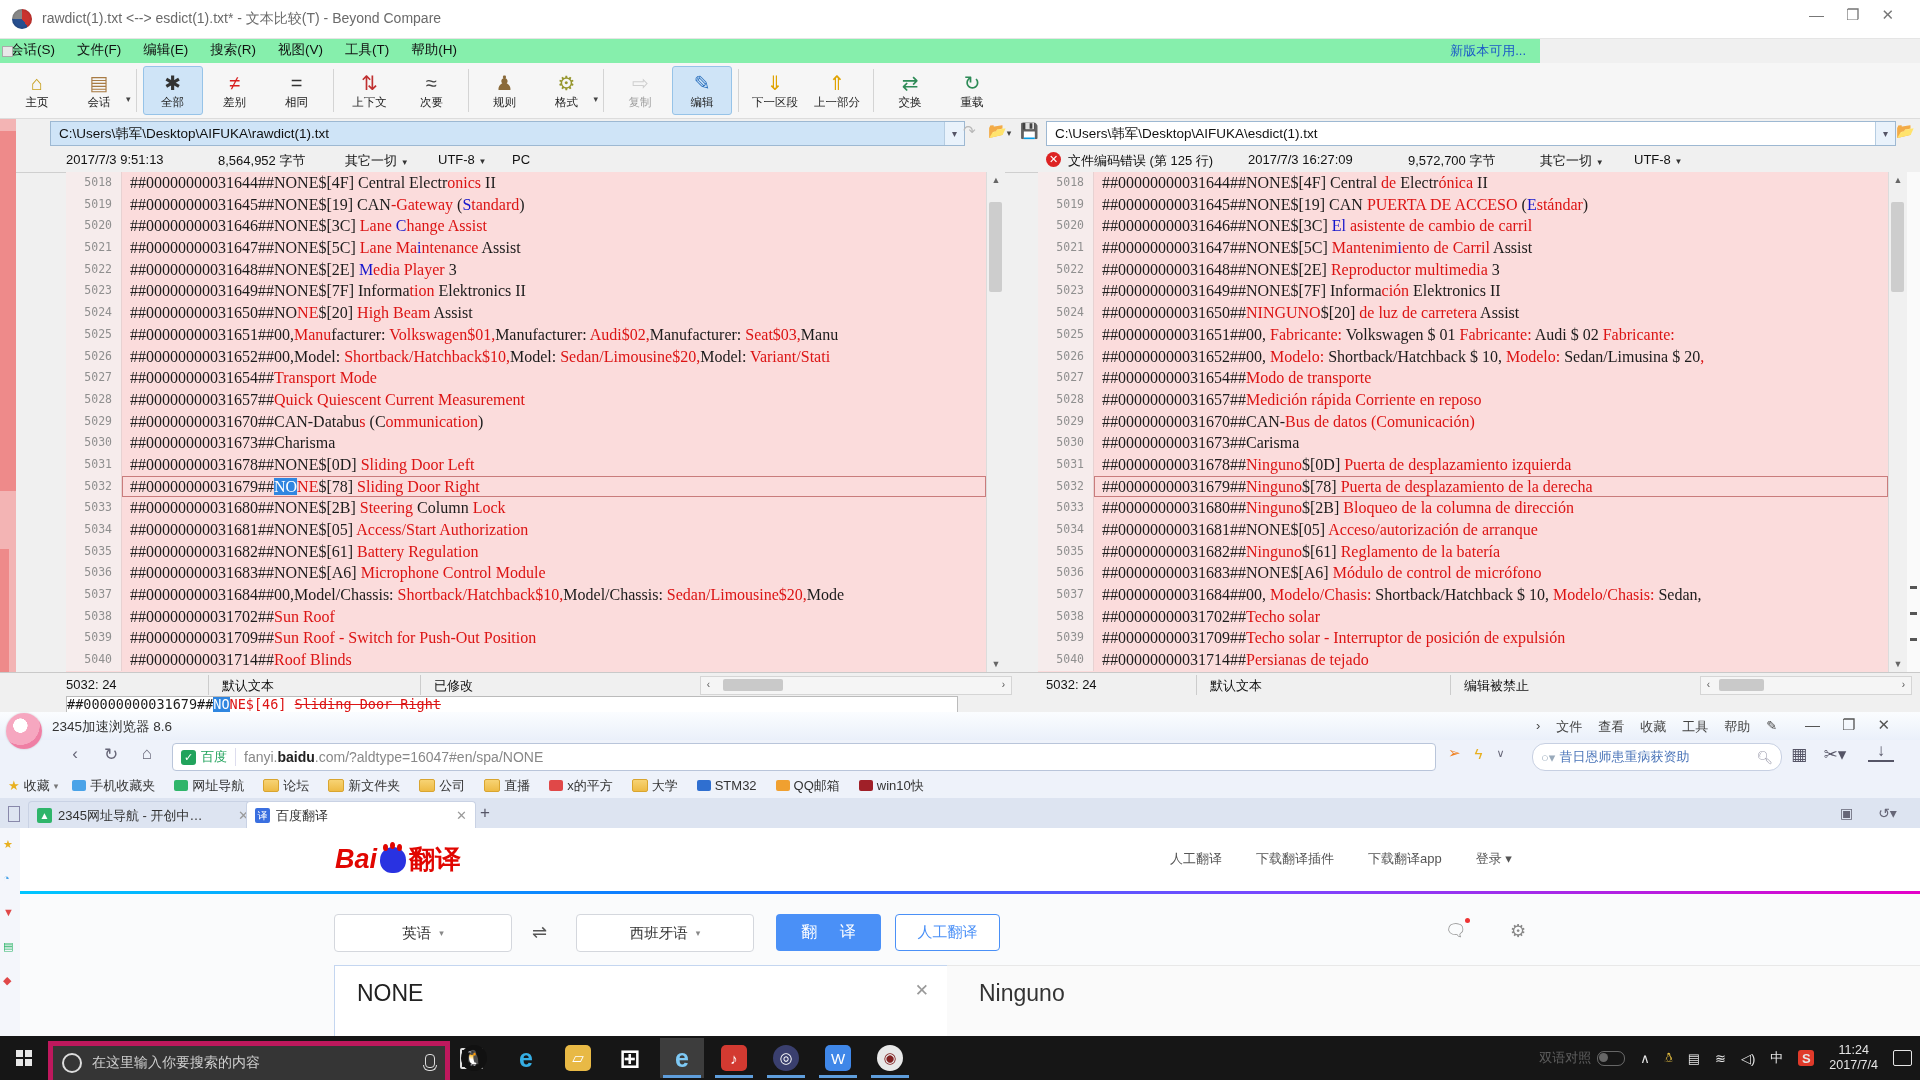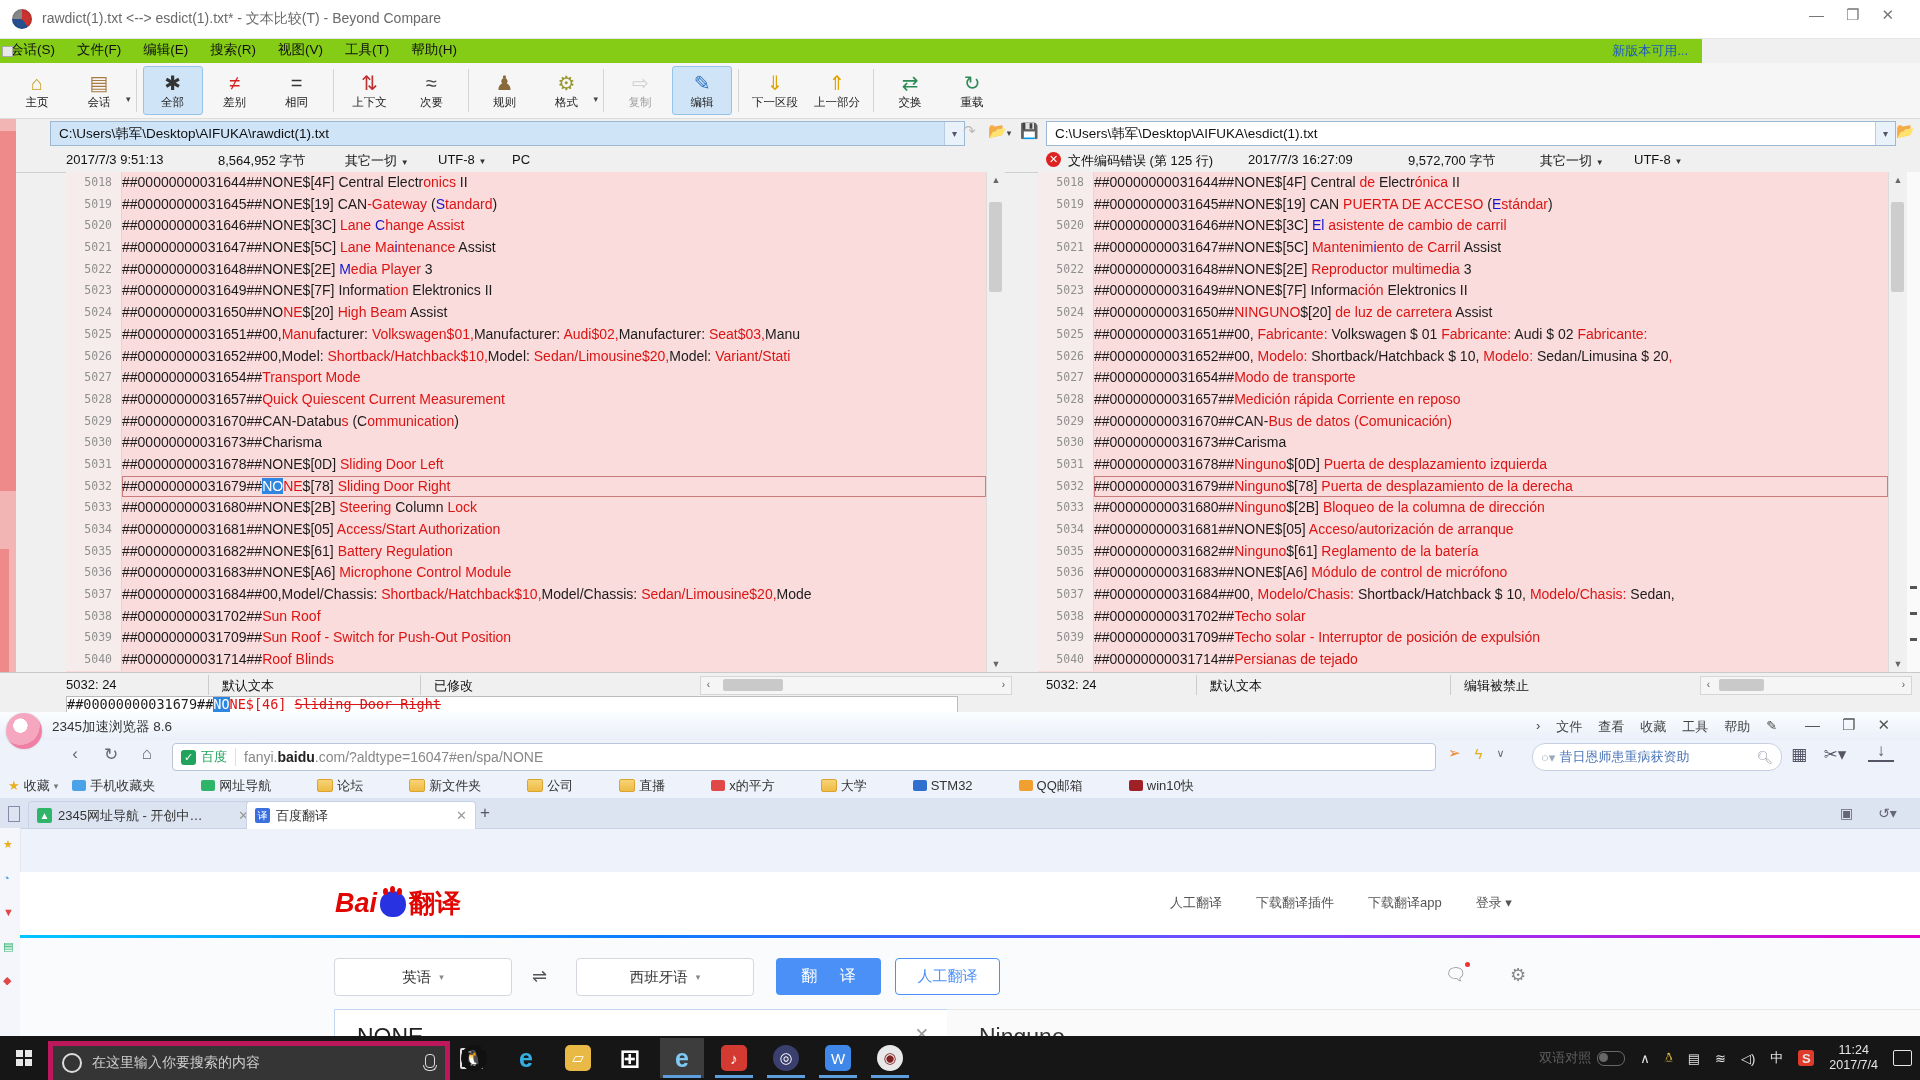--- a/index.html
+++ b/index.html
@@ -7,21 +7,21 @@
         font-family:"Liberation Sans","DejaVu Sans",sans-serif;background:#f0f0f0;}
   .mono{font-family:"DejaVu Sans Mono",monospace;}
 
   
   #bc{position:absolute;left:0;top:0;width:1920px;height:712px;background:#f0f0f0;}
   #bc-titlebar{position:absolute;left:0;top:0;width:1920px;height:38px;background:#ffffff;border-bottom:1px solid #e5e5e5;}
   #bc-appicon{position:absolute;left:12px;top:9px;width:20px;height:20px;border-radius:50%;
       background:conic-gradient(#c9332f 0 40%,#274f8f 40% 75%,#888 75% 100%);box-shadow:inset 0 0 3px #0004;}
   #bc-title{position:absolute;left:42px;top:10px;font-size:14px;color:#6a6a6a;}
   .winbtns{position:absolute;top:6px;display:flex;gap:22px;color:#777;font-size:15px;}
-  #bc-menubar{position:absolute;left:0;top:39px;width:1702px;height:24px;background:#84cc16;}
+  #bc-menubar{position:absolute;left:0;top:39px;width:1540px;height:24px;background:#86efac;}
   #bc-menus{position:absolute;left:10px;top:2px;display:flex;gap:22px;font-size:13.5px;color:#111;}
   #bc-update{position:absolute;right:14px;top:3px;font-size:13px;color:#1b58c8;}
   #bc-toolbar{position:absolute;left:0;top:63px;width:1920px;height:55px;background:#f6f6f6;border-bottom:1px solid #dcdcdc;
       display:flex;align-items:stretch;padding-left:6px;}
   .tbtn{display:flex;flex-direction:column;align-items:center;justify-content:center;min-width:46px;padding:2px 6px;
       border:1px solid transparent;border-radius:3px;margin:3px 1px;}
   .tbtn .tico{font-size:20px;line-height:22px;height:24px;}
   .tbtn .tlabel{font-size:11.5px;color:#222;line-height:13px;white-space:nowrap;}
   .tbtn.active{background:#cfe4f7;border-color:#96c3e8;}
   .tbtn.disabled{opacity:.42;}
@@ -47,22 +47,22 @@
   #bc-map{position:absolute;left:0;top:119px;width:16px;height:575px;background:#f3b4b4;}
   #bc-map .mseg1{position:absolute;left:0;top:12px;width:16px;height:360px;background:#ee8a8a;}
   #bc-map .mseg2{position:absolute;left:0;top:430px;width:9px;height:130px;background:#ee8a8a;}
   #bc-map-handle{position:absolute;left:2px;top:46px;width:9px;height:9px;background:#e8e8e8;border:1px solid #aaa;}
   .pane{position:absolute;top:172px;height:500px;overflow:hidden;background:#fbdcdc;}
   #pane-left{left:66px;width:920px;}
   #pane-right{left:1038px;width:850px;}
   .bc-row{display:flex;height:21.7px;line-height:21.7px;}
   .bc-num{flex:0 0 46px;text-align:right;padding-right:9px;color:#8f8f8f;font-size:11.5px;background:#f6ecec;
       border-right:1px solid #e7d2d2;font-family:"DejaVu Sans Mono",monospace;}
-  .bc-txt{flex:1 1 auto;white-space:pre;overflow:hidden;padding-left:0;font-size:14px;
-      font-family:Liberation Sans, sans-serif;}
+  .bc-txt{flex:1 1 auto;white-space:pre;overflow:hidden;padding-left:8px;font-size:16px;
+      font-family:Liberation Serif, serif;}
   .bc-row.cur .bc-txt{box-shadow:inset 0 0 0 1px #c97c7c;}
   .sg-k{color:#1c1c1c;} .sg-r{color:#dc1414;} .sg-b{color:#1515cc;}
   .sg-s{background:#2f86e0;color:#fff;}
   .vscroll{position:absolute;top:172px;width:18px;height:500px;background:#f0f0f0;border-left:1px solid #dcdcdc;}
   #vs-left{left:986px;} #vs-right{left:1888px;}
   .vs-arrow{position:absolute;left:0;width:18px;height:16px;text-align:center;font-size:9px;color:#666;line-height:16px;}
   .vs-thumb{position:absolute;left:2px;width:13px;background:#cdcdcd;border-radius:2px;}
   #bc-edge{position:absolute;left:1907px;top:172px;width:13px;height:500px;background:#fafafa;}
   .edgemark{position:absolute;left:3px;width:7px;height:3px;background:#555;}
 
@@ -99,21 +99,21 @@
   #br-bookmarks{position:absolute;left:0;top:61px;width:1920px;height:25px;display:flex;align-items:center;font-size:13px;color:#333;}
   .bm{display:flex;align-items:center;gap:4px;margin-right:19px;white-space:nowrap;}
   .bm-ico{width:14px;height:11px;border-radius:2px;display:inline-block;}
   .fold{background:linear-gradient(#f7d374,#eebb45);border:1px solid #d9a52f;}
   #br-tabs{position:absolute;left:0;top:86px;width:1920px;height:30px;background:#dde4f1;border-bottom:1px solid #c9d2e4;}
   .tab{position:absolute;top:3px;height:27px;display:flex;align-items:center;font-size:13px;color:#333;padding:0 8px;
       border:1px solid #c9d2e4;border-bottom:none;border-radius:4px 4px 0 0;}
   .tab.active{background:#fff;}
   .tab .tclose{margin-left:auto;color:#999;padding-left:10px;}
   .tabico{width:15px;height:15px;border-radius:2px;margin-right:6px;font-size:10px;color:#fff;text-align:center;line-height:15px;}
-  #br-page{position:absolute;left:20px;top:116px;width:1900px;height:208px;background:#fff;overflow:hidden;margin-top:44px;}
+  #br-page{position:absolute;left:20px;top:116px;width:1900px;height:208px;background:#fff;overflow:hidden;}
   #br-sidestrip{position:absolute;left:0;top:116px;width:20px;height:208px;background:#f4f6fb;border-right:1px solid #e2e6f0;}
   .sideico{position:absolute;left:3px;font-size:11px;}
 
   
   #bd-logo{position:absolute;left:315px;top:14px;display:flex;align-items:center;}
   #bd-logo .bai{font-size:27px;font-weight:bold;color:#e10601;font-style:italic;}
   #bd-paw{width:26px;height:26px;border-radius:50% 50% 46% 46%;background:#2932e1;position:relative;margin:0 3px;}
   #bd-paw i{position:absolute;width:5px;height:7px;border-radius:50%;background:#e10601;top:-3px;}
   #bd-logo .fy{font-size:26px;font-weight:bold;color:#e10601;}
   #bd-nav{position:absolute;left:1150px;top:22px;display:flex;gap:34px;font-size:13px;color:#555;white-space:nowrap;}
@@ -566,21 +566,21 @@
       <span class="navico" style="left:1822px;color:#556;">✂▾</span>
       <span class="navico" style="left:1868px;color:#556;border-bottom:2px solid #556;height:16px;line-height:14px;">↓</span>
     </div>
 
     <div id="br-bookmarks">
       <span style="margin:0 14px 0 8px;display:flex;align-items:center;gap:4px;">
         <span style="color:#e8b020;">★</span>
         <span>收藏</span>
           <span style="font-size:9px;color:#777;">▾</span>
       </span>
-      <span id="bm-items" style="display:flex;gap:27px;">
+      <span id="bm-items" style="display:flex;">
           <span class="bm">
             <span class="bm-ico" style="background: rgb(74, 163, 232);"></span>
             <span>手机收藏夹</span>
           </span>
           <span class="bm">
             <span class="bm-ico" style="background: rgb(47, 181, 106);"></span>
             <span>网址导航</span>
           </span>
           <span class="bm">
             <span class="bm-ico fold"></span>

